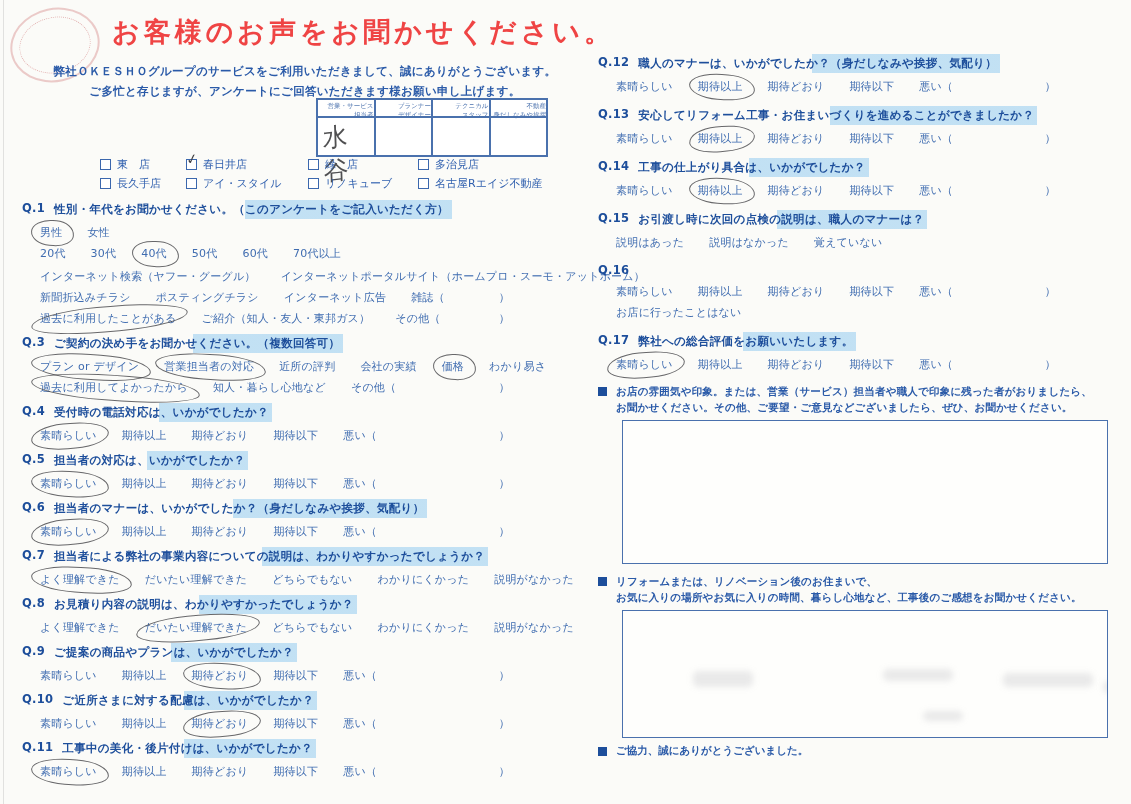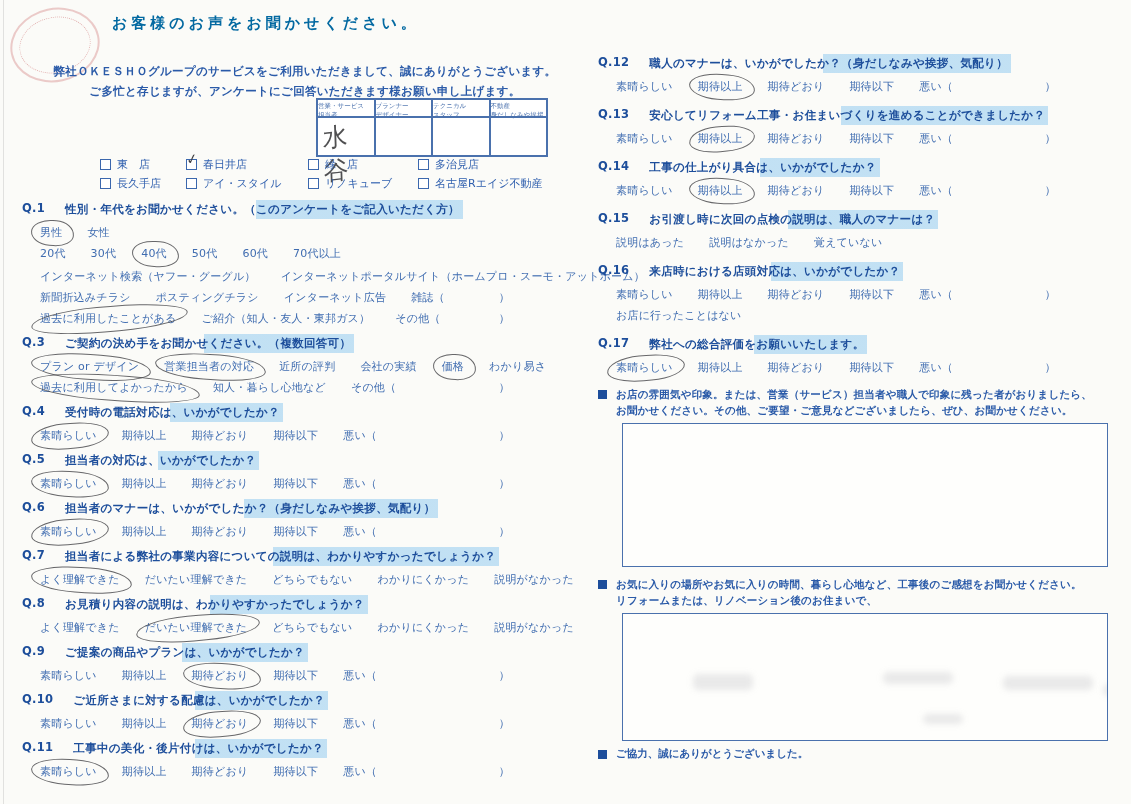--- a/index.html
+++ b/index.html
@@ -6,40 +6,40 @@
   .page{
     position:relative;width:1131px;height:804px;margin:0 auto;
     background:#fbfbf8;overflow:hidden;
     font-family:"DejaVu Sans","Liberation Sans",sans-serif;
     color:#2a5aa8;
   }
   .page::before{content:"";position:absolute;left:3px;top:0;bottom:0;width:1px;background:rgba(110,110,110,.18);}
   
   .stamp{position:absolute;left:10px;top:8px;width:86px;height:70px;border:2px solid rgba(216,142,142,.45);border-radius:50%;transform:rotate(-12deg);}
   .stamp-inner{position:absolute;left:7px;top:7px;right:7px;bottom:7px;border:1px dotted rgba(216,142,142,.65);border-radius:50%;}
-  .title{position:absolute;left:112px;top:14px;font-size:15px;font-weight:bold;color:#0369a1;letter-spacing:4px;white-space:nowrap;}
+  .title{position:absolute;left:112px;top:14px;font-size:27px;font-weight:bold;color:#ef4444;letter-spacing:4px;white-space:nowrap;}
   .subtitle{position:absolute;left:50px;top:62px;width:510px;text-align:center;font-size:11.5px;line-height:1.7;color:#2a5aa8;font-weight:600;letter-spacing:.3px;}
   
   .staff-table{position:absolute;left:316px;top:98px;width:230px;border:1.5px solid #4a71ad;display:grid;grid-template-columns:repeat(4,1fr);background:#fff;}
-  .staff-th{border:0.5px solid #4a71ad;font-size:6.5px;line-height:1.4;color:#49estr;color:#4a71ad;text-align:left;padding:2px 0 1px;height:18px;box-sizing:border-box;}
+  .staff-th{border:0.5px solid #4a71ad;font-size:6.5px;line-height:1.4;color:#49estr;color:#4a71ad;text-align:right;padding:2px 0 1px;height:18px;box-sizing:border-box;}
   .staff-td{border:0.5px solid #4a71ad;height:37px;position:relative;}
   .handwriting{position:absolute;left:5px;top:1px;font-size:25px;color:#38383a;transform:rotate(-7deg) skewX(-5deg);letter-spacing:2px;opacity:.88;}
   
   .stores{position:absolute;left:72px;top:157px;font-size:11px;color:#2f5fae;}
   .store-row{display:grid;grid-template-columns:86px 122px 110px auto;margin-bottom:4px;padding-left:28px;}
   .store-item{display:flex;align-items:center;gap:6px;white-space:nowrap;}
   .cb{width:9px;height:9px;border:1.3px solid #3b67ad;flex:none;position:relative;background:#fff;}
   .cb.checked::after{content:"✓";position:absolute;left:-1px;top:-9px;font-size:14px;font-weight:bold;color:#3f3f42;transform:rotate(-12deg);}
   
   .col{position:absolute;}
   .col-left{left:22px;top:200px;width:552px;}
   .col-right{left:598px;top:54px;width:533px;}
   .q{margin-bottom:8px;}
   .col-right .q{margin-bottom:12px;}
-  .q-head{display:flex;gap:20px;font-size:11.5px;font-weight:bold;color:#1d4e9b;white-space:nowrap;line-height:16px;letter-spacing:.3px;}
+  .q-head{display:flex;gap:9px;font-size:11.5px;font-weight:bold;color:#1d4e9b;white-space:nowrap;line-height:16px;letter-spacing:.3px;}
   .q-no{flex:none;}
   .q-text{background:linear-gradient(90deg,transparent 0 48%,rgba(147,203,240,.55) 48% 100%);padding:1px 3px 2px 0;}
   .q-row{display:flex;gap:25px;padding-left:18px;margin-top:6px;font-size:11px;line-height:15px;color:#3f6cb0;white-space:nowrap;align-items:baseline;}
   .col-left .q-row{width:470px;}
   .col-right .q-row{width:440px;}
   .opt{display:inline-block;position:relative;letter-spacing:.2px;}
   .opt.open{flex:1;display:flex;justify-content:space-between;gap:8px;}
   .circled::after{content:"";position:absolute;left:-9px;right:-12px;top:-5px;bottom:-6px;
     border:1.5px solid rgba(66,66,70,.8);
     border-radius:48% 55% 50% 52% / 62% 55% 58% 50%;
@@ -374,21 +374,20 @@
         </div>
         <div class="q-row">
           <span class="opt">説明はあった</span>
           <span class="opt">説明はなかった</span>
           <span class="opt">覚えていない</span>
         </div>
       </div>
       <div class="q">
         <div class="q-head">
           <span class="q-no">Q.16</span>
-          <span class="q-text">来店時における店頭対応は、いかがでしたか？</span>
         </div>
         <div class="q-row">
           <span class="opt">素晴らしい</span>
           <span class="opt">期待以上</span>
           <span class="opt">期待どおり</span>
           <span class="opt">期待以下</span>
           <span class="opt open">
             <span>悪い（</span>
             <span>）</span>
           </span>
@@ -420,22 +419,22 @@
             <div>お店の雰囲気や印象。または、営業（サービス）担当者や職人で印象に残った者がおりましたら、</div>
             <div>お聞かせください。その他、ご要望・ご意見などございましたら、ぜひ、お聞かせください。</div>
           </div>
         </div>
         <div class="c-box h1"></div>
       </div>
       <div class="comment">
         <div class="c-head">
           <span class="sq-bullet"></span>
           <div class="c-lines">
+            <div>リフォームまたは、リノベーション後のお住まいで、</div>
             <div>お気に入りの場所やお気に入りの時間、暮らし心地など、工事後のご感想をお聞かせください。</div>
-            <div>リフォームまたは、リノベーション後のお住まいで、</div>
           </div>
         </div>
         <div class="c-box h2">
           <div class="smudge" style="left: 70px; top: 60px; width: 60px; height: 16px;"></div>
           <div class="smudge" style="left: 260px; top: 58px; width: 70px; height: 12px;"></div>
           <div class="smudge" style="left: 380px; top: 62px; width: 90px; height: 14px;"></div>
           <div class="smudge" style="left: 480px; top: 70px; width: 150px; height: 12px;"></div>
           <div class="smudge" style="left: 300px; top: 100px; width: 40px; height: 10px;"></div>
         </div>
       </div>

